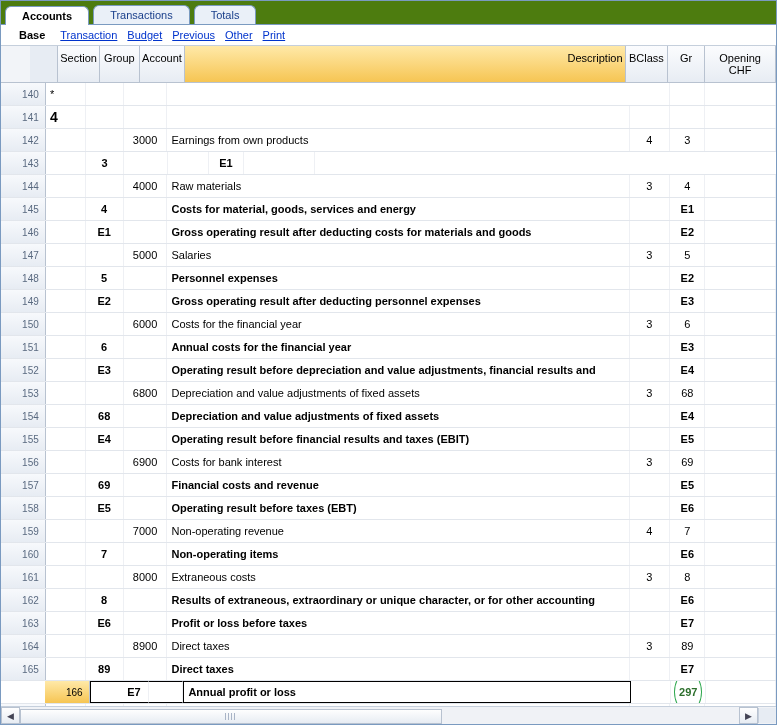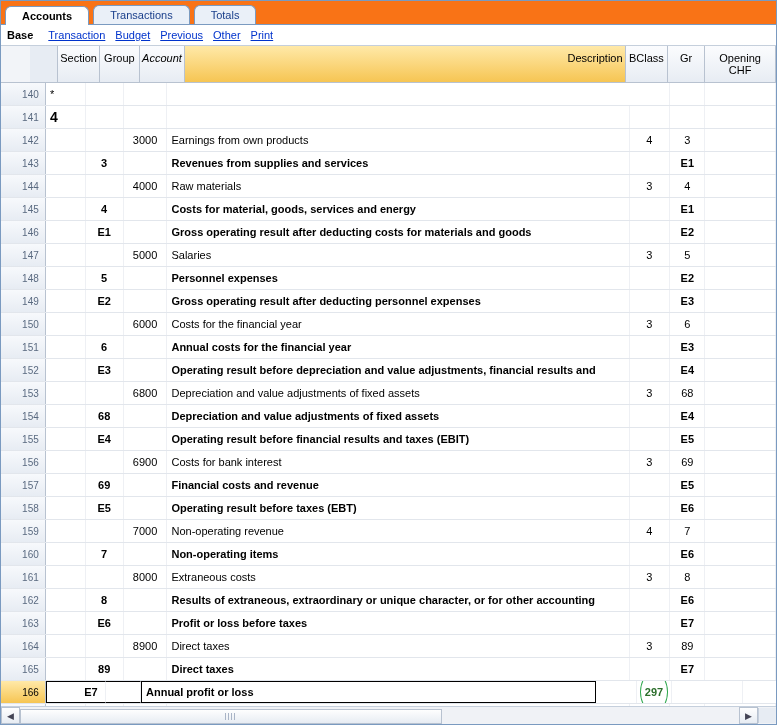--- a/index.html
+++ b/index.html
@@ -1,32 +1,32 @@
 <!DOCTYPE html>
 <html><head>
 <meta charset="utf-8">
 <style>
 html,body{margin:0;padding:0;font-family:Tahoma,Arial,sans-serif;font-size:11px;color:#000;background:#fff;}
 .app{width:777px;height:725px;border:1px solid #7a9ac0;box-sizing:border-box;display:flex;flex-direction:column;position:relative;}
-.tabs{display:flex;padding:4px 4px 0 4px;background:#f97316;border-bottom:1px solid #7a9ac0;align-items:flex-end;}
+.tabs{display:flex;padding:4px 4px 0 4px;background:#4d7c0f;border-bottom:1px solid #7a9ac0;align-items:flex-end;}
 .tab{padding:3px 16px;border:1px solid #7a9ac0;border-bottom:none;background:#eaf0f8;margin-right:4px;border-top-left-radius:6px;border-top-right-radius:6px;cursor:pointer;color:#1a3f8b;}
 .tab.active{background:#fff;font-weight:bold;color:#000;position:relative;top:1px;}
-.subnav{display:flex;padding:4px 6px;gap:4px;align-items:center;}
+.subnav{display:flex;padding:4px 18px;gap:4px;align-items:center;}
 .subnav .base{font-weight:bold;margin-right:6px;}
 .subnav a{color:#0033cc;text-decoration:underline;cursor:pointer;margin:0 5px;}
 .gridwrap{flex:1;overflow:hidden;display:flex;flex-direction:column;border-top:1px solid #c5cfdc;}
 .header-row{display:flex;background:#f2f4f8;border-bottom:1px solid #b8c2d0;padding-left:29px;}
 .header-row .corner{width:29px;border-right:1px solid #b8c2d0;background:#e7ecf3;}
 .colh{border-right:1px solid #b8c2d0;text-align:center;padding:6px 2px;font-size:11px;background:linear-gradient(#fbfcfe,#e7ecf3);}
 .colh.desc{background:linear-gradient(#ffe9a8,#f6c553);}
-.col-section{width:39px;}.col-group{width:37px;}.col-account{width:43px;font-style:italic;}.col-desc{width:463px;text-align:right;}.col-bclass{width:40px;}.col-gr{width:34px;}.col-open{width:70px;}
+.col-section{width:39px;}.col-group{width:37px;}.col-account{width:43px;}.col-desc{width:463px;text-align:right;}.col-bclass{width:40px;}.col-gr{width:34px;}.col-open{width:70px;}
 .rows{flex:1;overflow:auto;}
 .row{display:flex;height:22px;border-bottom:1px solid #e2e6ec;align-items:stretch;}
 .rownum{width:29px;text-align:center;font-size:10px;color:#5a6a80;border-right:1px solid #b8c2d0;display:flex;align-items:center;justify-content:center;background:linear-gradient(#f7f9fc,#e7ecf3);padding-left:15px;}
-.rownum.sel{background:linear-gradient(#ffe9a8,#f6c553);color:#000;}
+.rownum.sel{background:linear-gradient(#ffe9a8,#f6c553);color:#000;margin-left:44px;}
 .cell{border-right:1px solid #eef0f4;padding:0 4px;display:flex;align-items:center;overflow:hidden;white-space:nowrap;}
 .c-section{width:31px;}.c-group{width:29px;text-align:center;justify-content:center;}.c-account{width:35px;text-align:center;justify-content:center;}.c-desc{width:455px;}.c-bclass{width:32px;text-align:center;justify-content:center;}.c-gr{width:26px;text-align:center;justify-content:center;}.c-open{width:62px;}
 .bold{font-weight:bold;}
 .title-row .c-desc{font-size:14px;font-weight:bold;margin-top:43px;}
 .oval{display:inline-block;border:1px solid #2fa84f;border-radius:50%/50%;padding:12px 4px;line-height:14px;color:#2b6e2b;}
 .sel-row-section{border:1px solid #000;box-sizing:border-box;border-right:none;}
 .sel-row-group{border-top:1px solid #000;border-bottom:1px solid #000;box-sizing:border-box;}
 .sel-row-account{border-top:1px solid #000;border-bottom:1px solid #000;box-sizing:border-box;}
 .sel-row-desc{border:1px solid #000;box-sizing:border-box;}
 .hscroll{height:17px;border-top:1px solid #c5cfdc;background:#f0f2f6;display:flex;align-items:center;}
@@ -89,21 +89,20 @@
           <div class="cell c-desc">Earnings from own products</div>
           <div class="cell c-bclass">4</div>
           <div class="cell c-gr">3</div>
           <div class="cell c-open"></div>
         </div>
         <div class="row">
           <div class="rownum">143</div>
           <div class="cell c-section"></div>
           <div class="cell c-group bold">3</div>
           <div class="cell c-account"></div>
-          <div class="cell c-desc bold">Revenues from supplies and services</div>
           <div class="cell c-bclass"></div>
           <div class="cell c-gr bold">E1</div>
           <div class="cell c-open"></div>
         </div>
         <div class="row">
           <div class="rownum">144</div>
           <div class="cell c-section"></div>
           <div class="cell c-group"></div>
           <div class="cell c-account">4000</div>
           <div class="cell c-desc">Raw materials</div>

